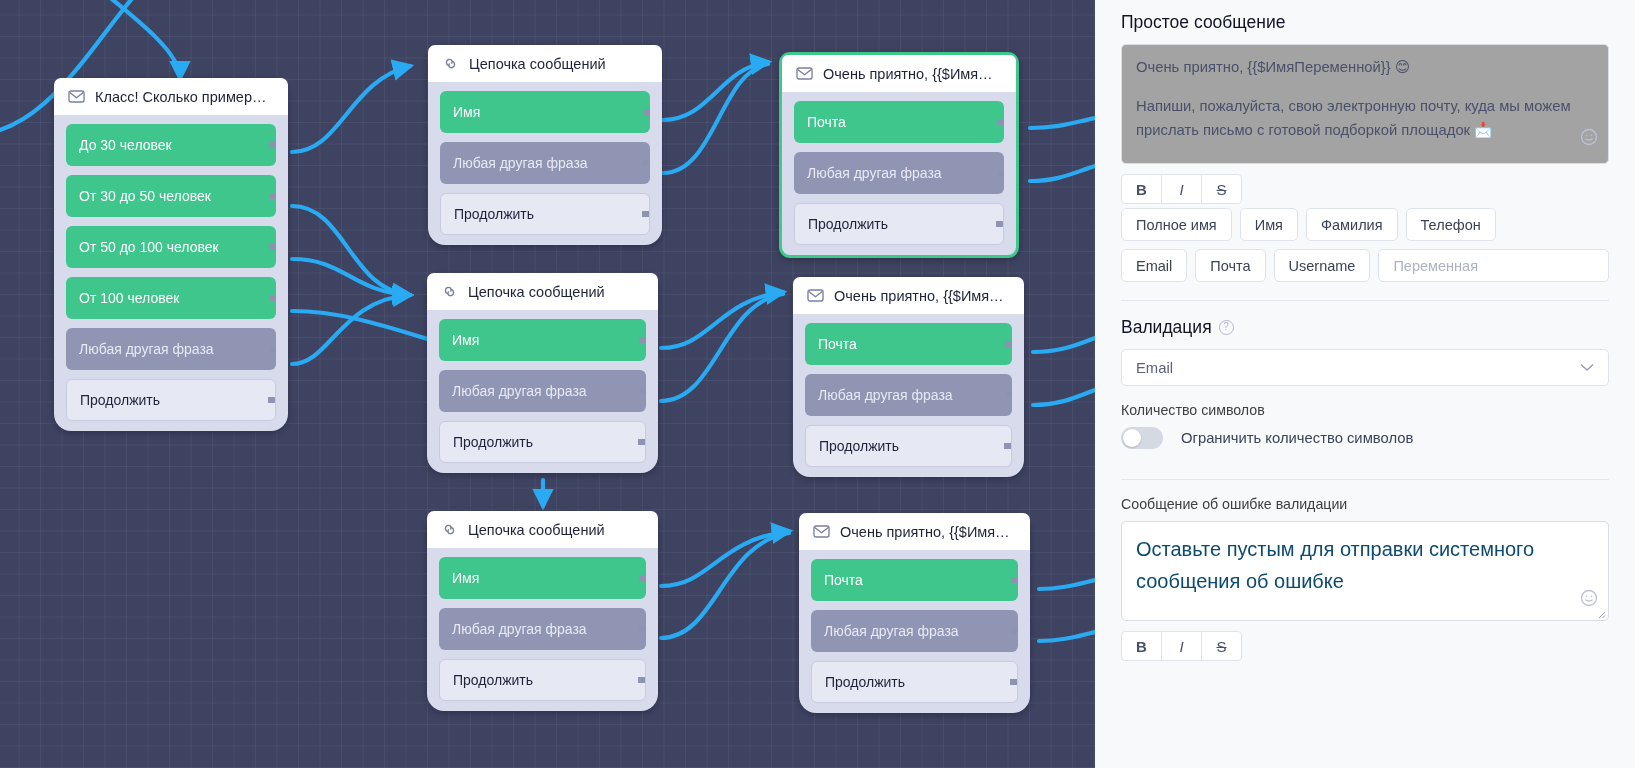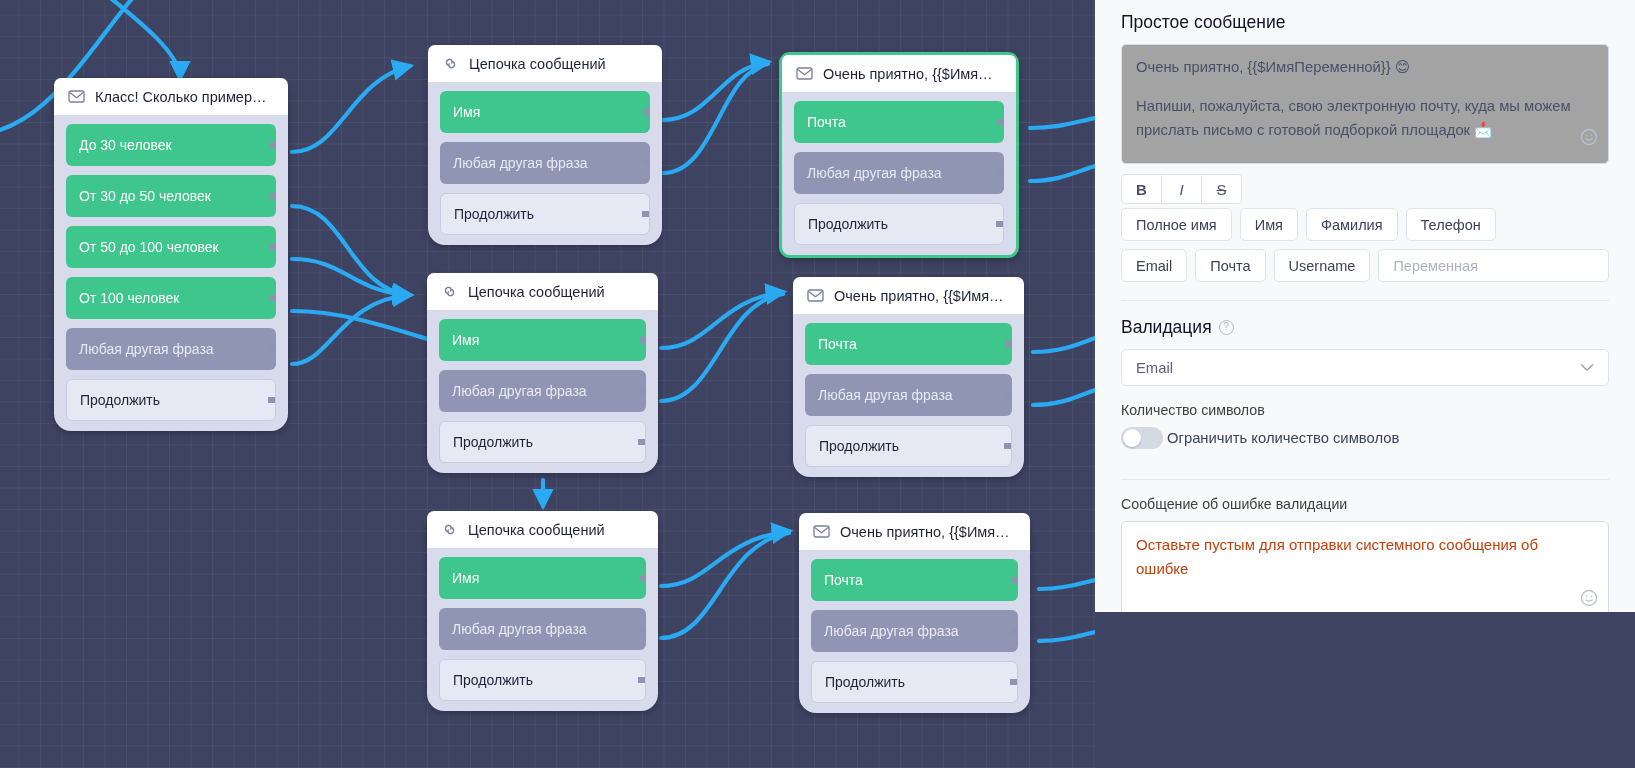--- a/index.html
+++ b/index.html
@@ -83,21 +83,21 @@
     top: 50%;
     width: 26px; height: 6px;
     transform: translateY(-50%);
     background: #8e93b2;
   }
 
   
   #panel {
     position: absolute;
     left: 1095px; top: 0;
-    width: 540px; height: 612px;
+    width: 540px; height: 768px;
     background: #f8f9fb;
     padding: 0 26px;
     overflow: hidden;
   }
   .panel-title {
     font-size: 17.5px;
     color: #121526;
     margin: 12px 0 11px 0;
     font-weight: normal;
   }
@@ -187,21 +187,21 @@
     font-size: 14.8px;
     color: #5b6179;
   }
   .chev { color: #9aa1b5; font-size: 12px; }
 
   .field-label {
     font-size: 14.2px;
     color: #404040;
     margin: 16px 0 9px 0;
   }
-  .toggle-row { display: flex; align-items: center; gap: 4px; margin-top: 4px; }
+  .toggle-row { display: flex; align-items: center; gap: 18px; margin-top: 4px; }
   .toggle {
     width: 42px; height: 22px;
     border-radius: 11px;
     background: #d5d9e4;
     position: relative;
     flex: none;
   }
   .toggle-knob {
     position: absolute; left: 2px; top: 2px;
     width: 18px; height: 18px; border-radius: 50%;
@@ -212,21 +212,21 @@
 
   .err-box {
     position: relative;
     background: #ffffff;
     border: 1px solid #d9dde8;
     border-radius: 5px;
     padding: 11px 14px;
     height: 100px;
   }
   .err-placeholder {
-    font-size: 15px; color: #c2410c; line-height: 1.6;
+    font-size: 20px; color: #0c4a6e; line-height: 1.6;
   }
 </style>
 </head>
 <body>
 
 <div id="app">
 
   <div id="canvas">
 
     <svg id="edges" viewBox="0 0 1095 768">

